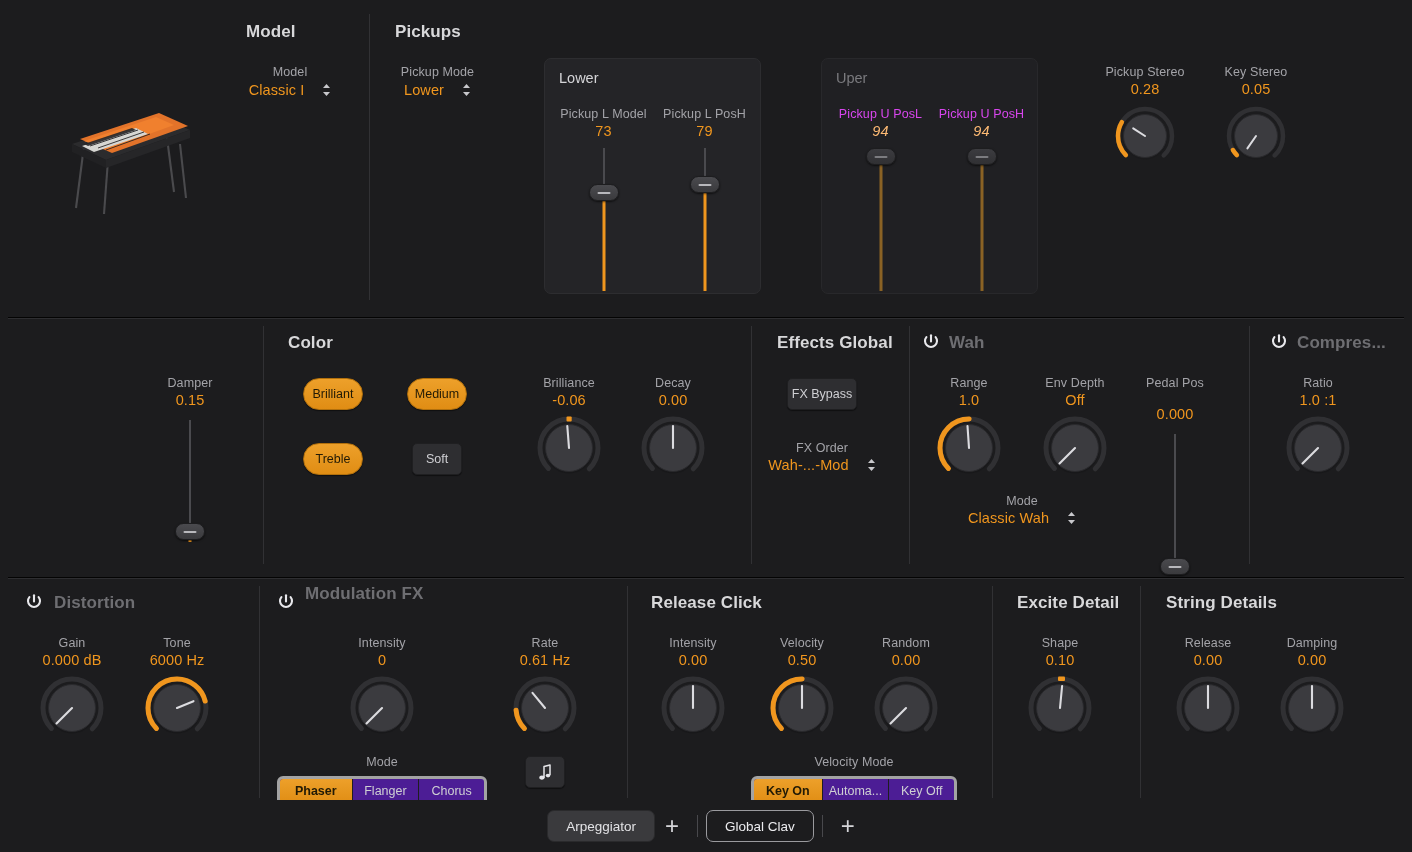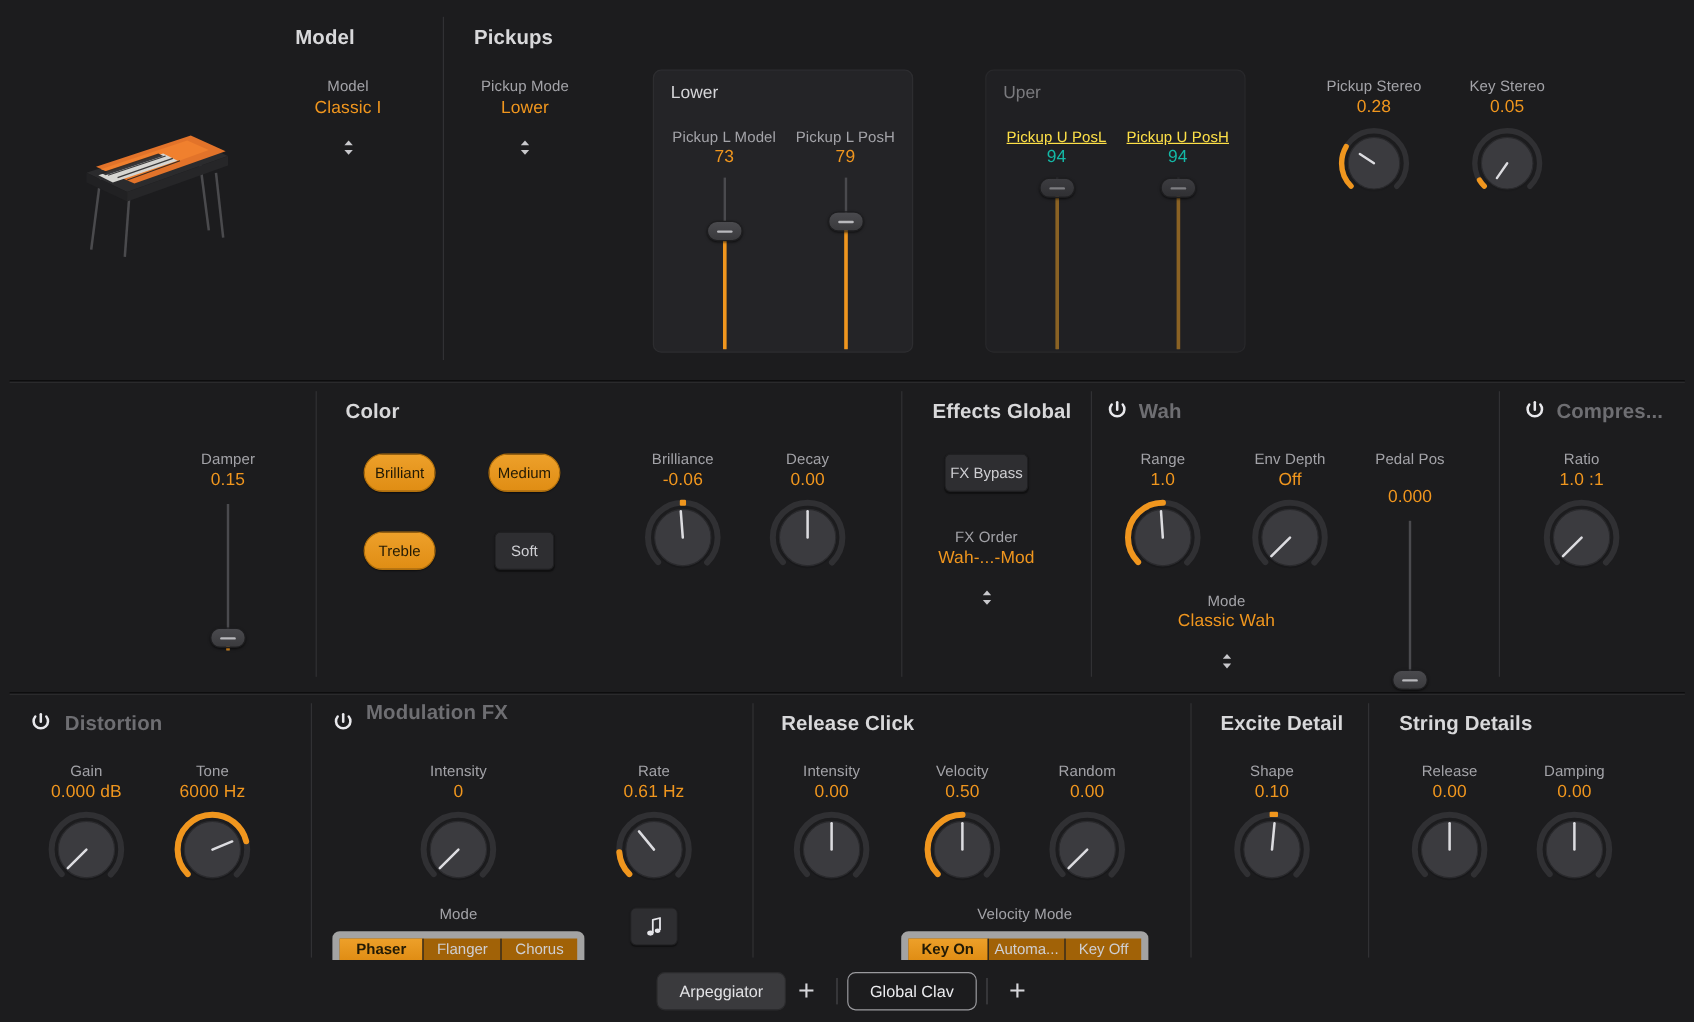--- a/index.html
+++ b/index.html
@@ -18,26 +18,26 @@
   
   .sec-title {
     font-size: 17px; font-weight: 700; color: #d8d8da;
     letter-spacing: .1px;
   }
   .sec-title.dim { color: #6e6e72; }
   .pname {
     font-size: 12.5px; color: #a3a3a8; text-align: center;
     letter-spacing: .1px; white-space: nowrap;
   }
-  .pname.dim { color: #fde047; text-decoration: underline; }
+  .pname.dim { color: #d946ef; }
   .pval {
     font-size: 14.5px; color: #f0961e; text-align: center;
     white-space: nowrap; letter-spacing: .1px;
   }
-  .pval.dim { color: #14b8a6; }
+  .pval.dim { color: #fdba74; font-style: italic; }
 
   
   .hdiv { position: absolute; height: 1px; background: #000; opacity:.85; }
   .hdiv2 { position: absolute; height: 1px; background: #2e2e31; }
   .vdiv { position: absolute; width: 1px; background: #313134; }
 
   
   .knob-wrap { position: relative; }
   .knob-wrap svg { display:block; }
 
@@ -96,40 +96,39 @@
   }
   .btn.on {
     background: linear-gradient(#eda02a,#e08d14);
     color: #221a05; border-color: #b2700c; font-weight: 400; border-radius: 16px;
   }
 
   
   .seg {
     position: absolute; display: flex;
     border-radius: 6px; overflow: hidden;
-    background: #a16207;
-    border: 6px solid #a3a3a3;
+    background: #4c1d95;
+    border: 3px solid #a3a3a3;
   }
   .seg .sgi {
     font-size: 12.5px; color: #cfcfd3;
     display: flex; align-items: center; justify-content: center;
     border-right: 1px solid #1e1e20;
     cursor: pointer; white-space: nowrap;
   }
   .seg .sgi:last-child { border-right: none; }
   .seg .sgi.on {
     background: linear-gradient(#eda02a,#e08d14);
     color: #221a05; font-weight: 600;
   }
 
   
   .popup {
     display: flex; align-items: center; justify-content: center; gap: 18px;
     cursor: pointer;
-    flex-direction: column;
   }
   .popup .chev { display:block; }
 
   
   .pwr { cursor: pointer; }
 
   
   #bottombar {
     position: absolute; left: 0; bottom: 0; width: 1412px; height: 52px;
     background: #1c1c1e;

